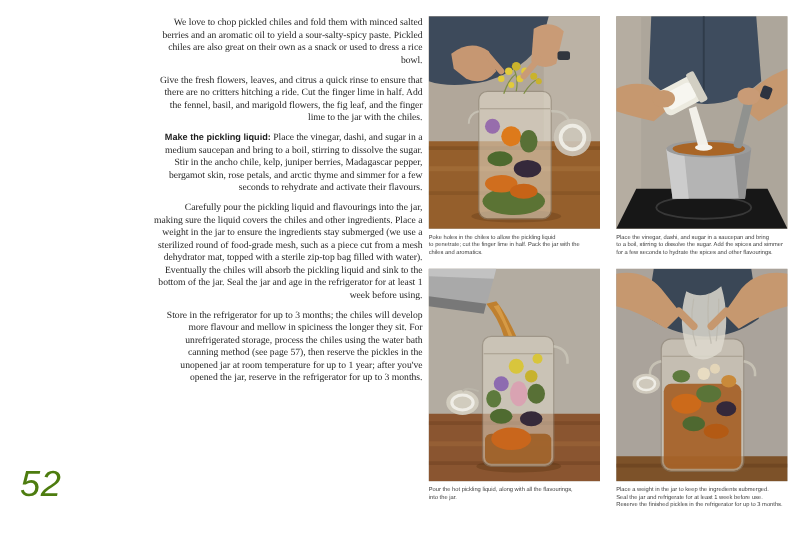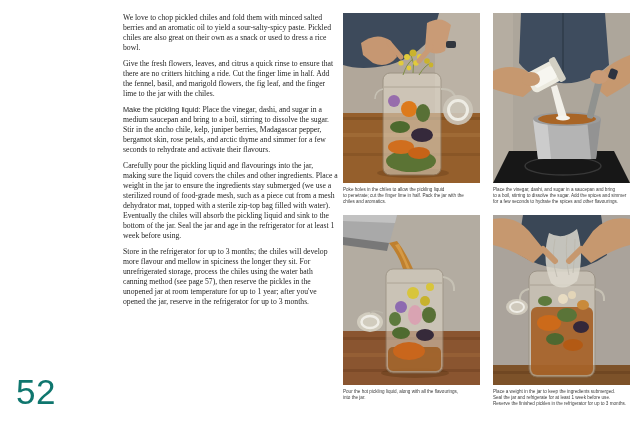--- a/index.html
+++ b/index.html
@@ -3,31 +3,31 @@
 <meta charset="utf-8">
 <style>
   html, body { margin:0; padding:0; }
   body {
     width:640px; height:426px; position:relative; overflow:hidden;
     background:#ffffff;
     font-family:"Liberation Serif","DejaVu Serif",serif;
   }
   .text-col {
     position:absolute; left:123px; top:13px; width:215px;
-    font-size:7.7px; line-height:10px; color:#1e1e1e;
+    font-size:7.7px; line-height:10px; color:#1e1e1e;text-align:right;
   }
   .text-col p { margin:0 0 6px 0; }
   .lead {
     font-family:"Liberation Sans","DejaVu Sans",sans-serif;
-    font-weight:400; font-size:7.3px;
+    font-weight:700; font-size:7.3px;
   }
   .page-num {
     position:absolute; left:16px; top:374px;
     font-family:"Liberation Sans","DejaVu Sans",sans-serif;
-    font-size:35px; line-height:1; color:#0f766e; letter-spacing:0.5px;
+    font-size:29px; line-height:1; color:#4d7c0f; letter-spacing:0.5px;font-style:italic;
   }
   .photos {
     position:absolute; left:343px; top:13px;
     display:grid; grid-template-columns:137px 137px;
     column-gap:13px; row-gap:9px;
   }
   figure { margin:0; width:137px; }
   .photo { width:137px; height:170px; display:block; background:#b0a79b; }
   figcaption {
     margin-top:4px;

